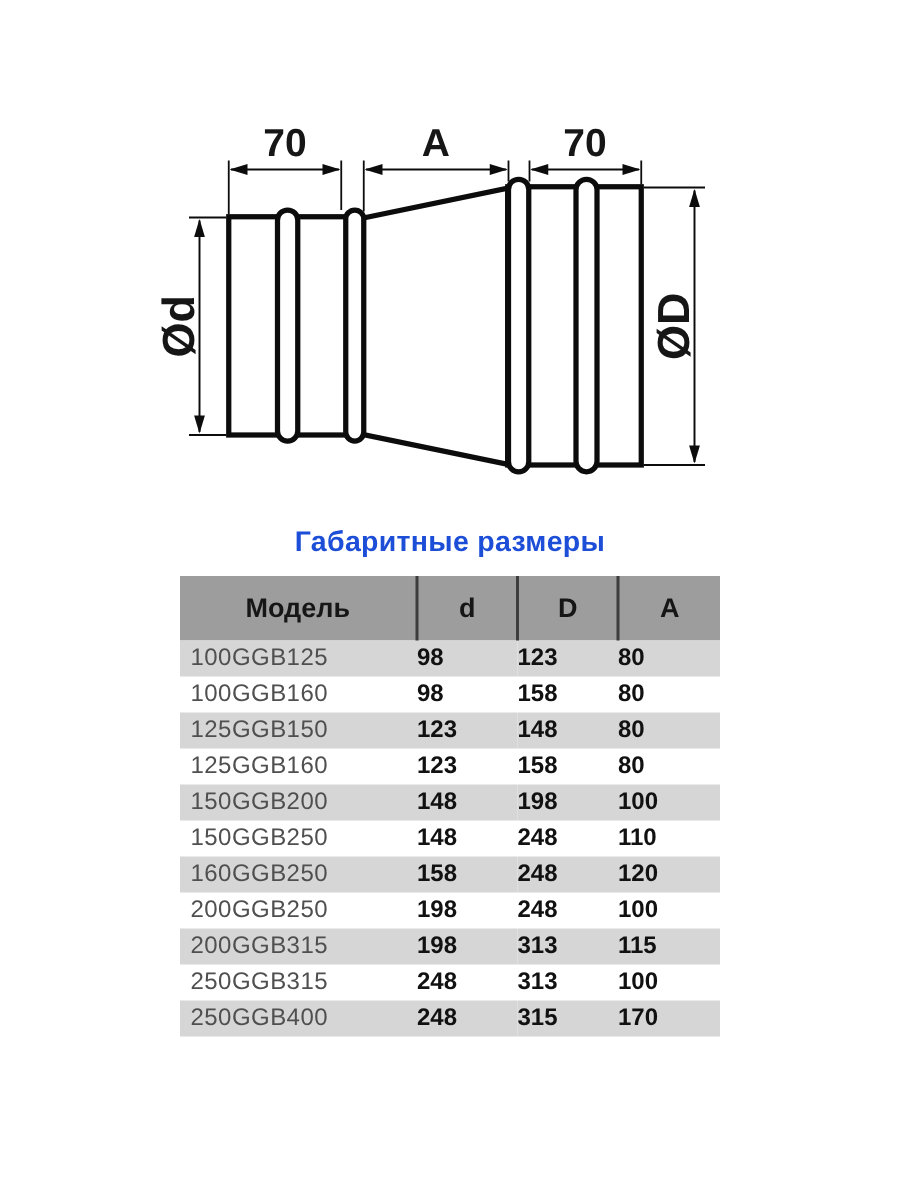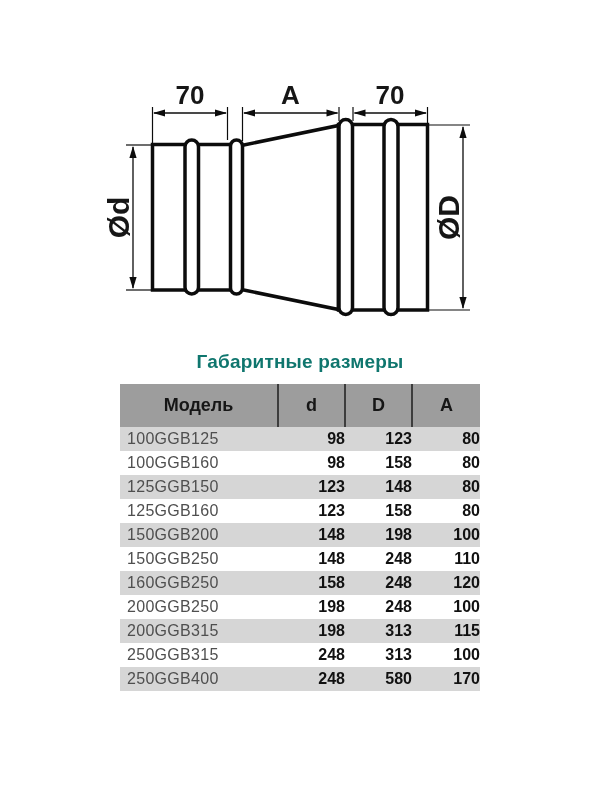--- a/index.html
+++ b/index.html
@@ -15,21 +15,21 @@
     font-family:"Liberation Sans","DejaVu Sans",sans-serif;
     position:relative;overflow:hidden;
   }
   .page{position:relative;width:600px;height:800px;background:#fff;}
   svg.diagram{position:absolute;top:0;left:0;}
   .dim-label{font-weight:bold;fill:#161616;font-size:26px;}
   .dia-label{font-weight:bold;fill:#161616;font-size:30px;}
   .title{
     position:absolute;top:351px;left:0;width:600px;
     text-align:center;font-size:19px;font-weight:bold;
-    color:#0f766e;letter-spacing:.2px;
+    color:#1d4ed8;letter-spacing:.2px;
   }
   table.specs{
     position:absolute;top:384px;left:120px;width:360px;
     border-collapse:collapse;table-layout:fixed;
   }
   table.specs th{
     background:var(--header-bg);height:43px;
     font-size:18px;font-weight:bold;color:#161616;
     text-align:center;padding:0;
   }
@@ -38,21 +38,21 @@
   table.specs tbody tr:nth-child(odd){background:var(--row-stripe);}
   table.specs td{
     padding:0;font-size:16px;line-height:24px;vertical-align:middle;
     white-space:nowrap;
   }
   table.specs td.model{
     text-align:left;padding-left:7px;color:var(--model-text);
     font-weight:400;letter-spacing:.3px;margin-left:37px;
   }
   table.specs td.num{
-    text-align:right;font-weight:bold;color:var(--number-text);
+    text-align:left;font-weight:bold;color:var(--number-text);
   }
 </style>
 </head>
 <body>
 
 <div class="page">
 
   <svg class="diagram" width="600" height="345" viewBox="0 0 600 345">
 
     <g stroke="#0c0c0c" stroke-width="1.2">
@@ -180,19 +180,19 @@
         </tr>
         <tr>
           <td class="model">250GGB315</td>
           <td class="num">248</td>
           <td class="num">313</td>
           <td class="num">100</td>
         </tr>
         <tr>
           <td class="model">250GGB400</td>
           <td class="num">248</td>
-          <td class="num">580</td>
+          <td class="num">315</td>
           <td class="num">170</td>
         </tr>
       </tbody>
   </table>
 
 </div>
 
 </body></html>

